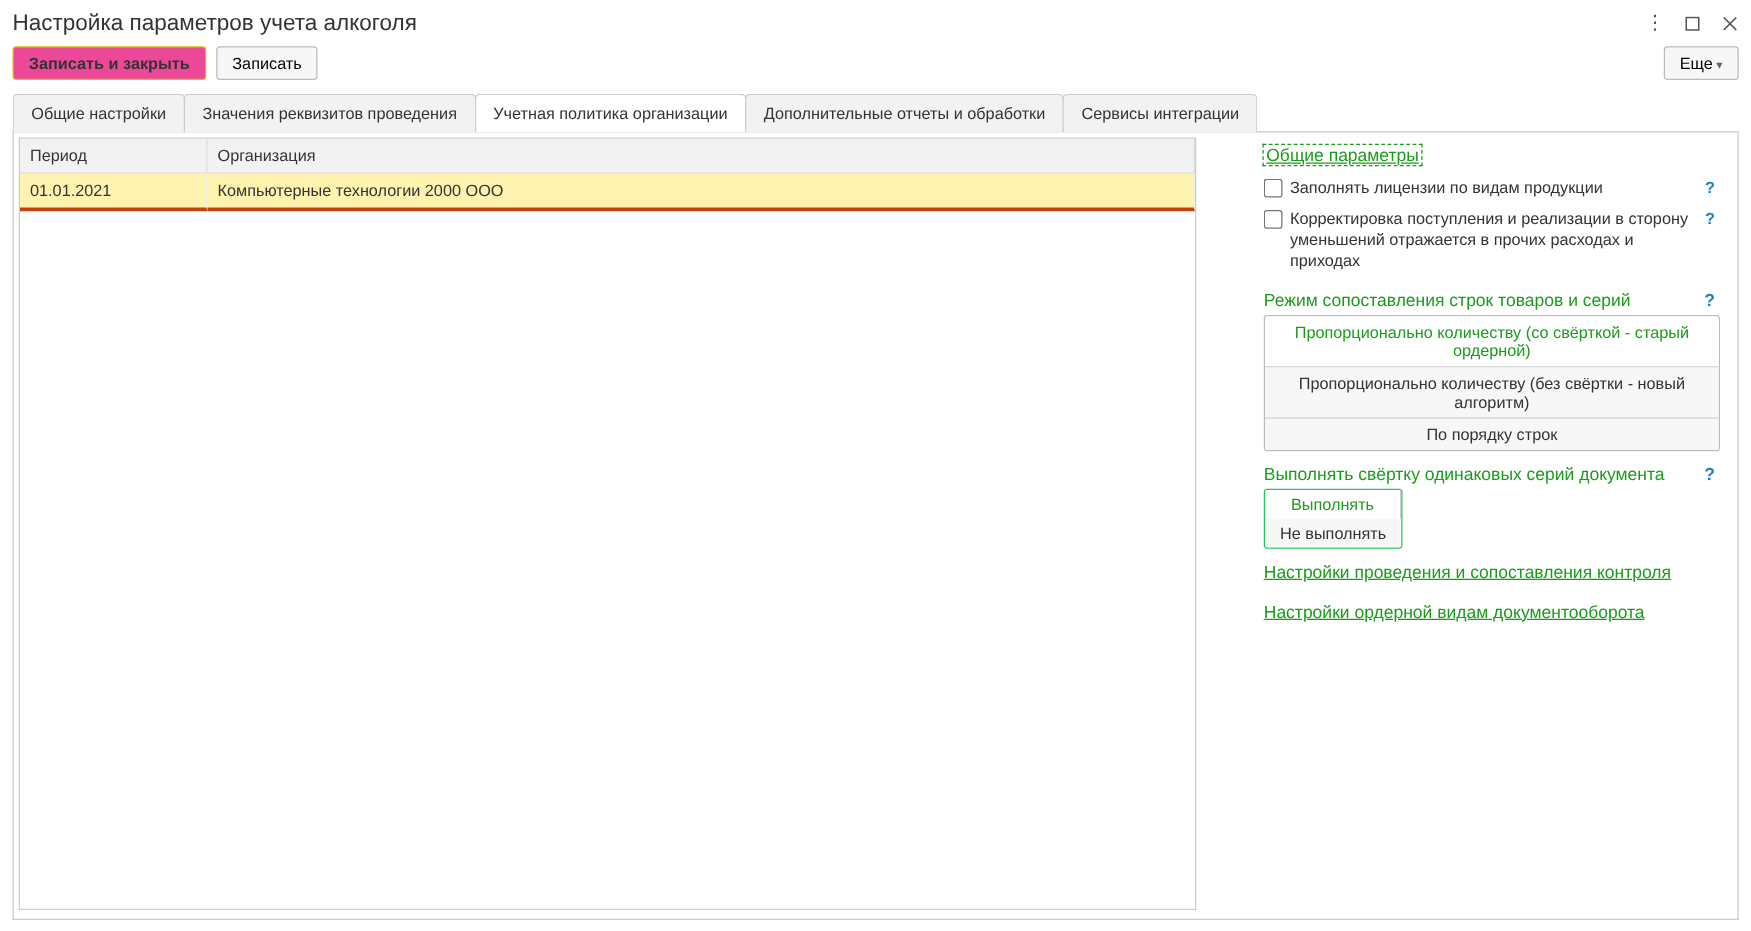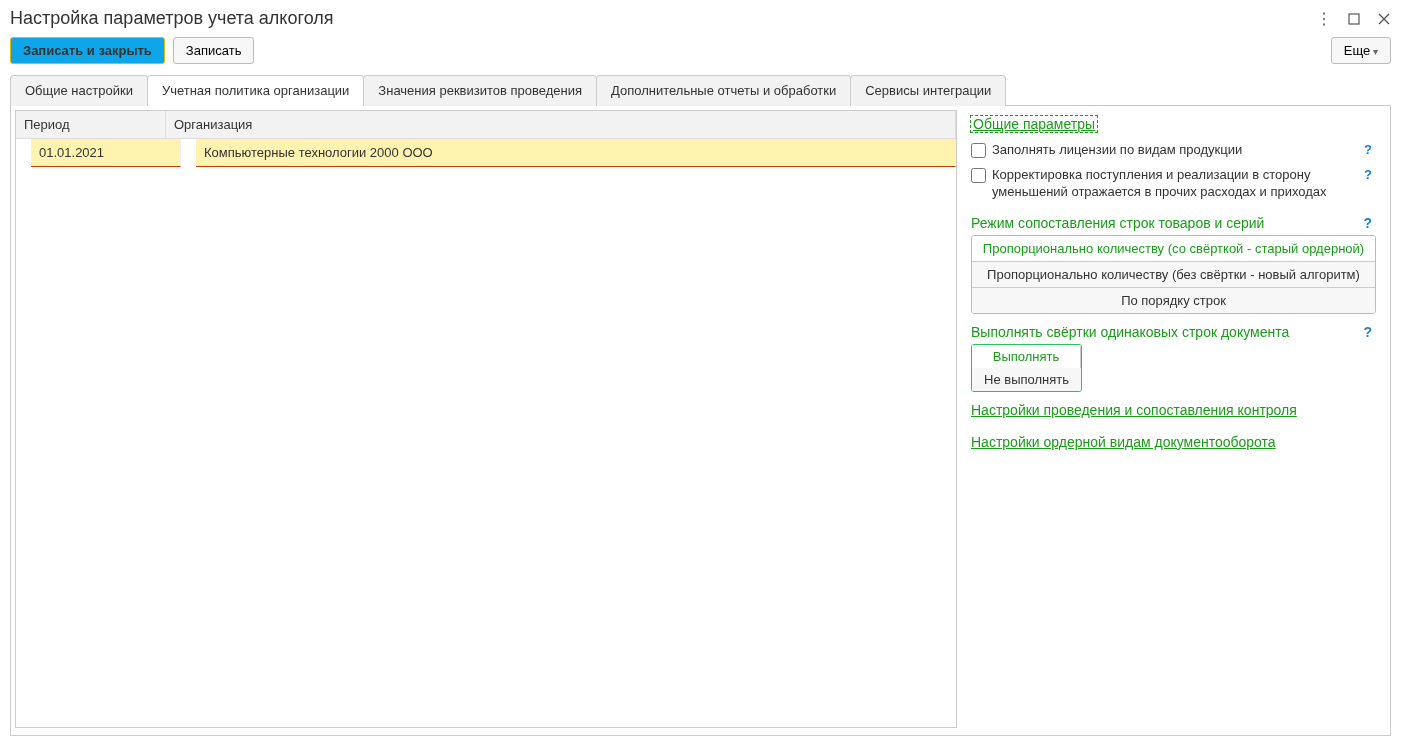--- a/index.html
+++ b/index.html
@@ -48,21 +48,21 @@
   .toolbar-left { display: flex; gap: 8px; }
   .btn {
     padding: 5px 12px;
     border: 1px solid #bbb;
     border-radius: 3px;
     background: #f7f7f7;
     cursor: pointer;
     font-size: 13px;
   }
   .btn-yellow {
-    background: #0ea5e9;
+    background: #ec4899;
     border-color: #e0b800;
     font-weight: bold;
     color: #333;
   }
   .btn-more::after {
     content: " ▾";
     font-size: 10px;
     color: #666;
   }
   .tabs {
@@ -87,20 +87,21 @@
   .tab.active {
     background: #fff;
     border-bottom: 1px solid #fff;
   }
   .content {
     display: flex;
     margin: 0 10px 10px 10px;
     border: 1px solid #ccc;
     border-top: none;
     height: 630px;
+    gap: 40px;
   }
   .table-panel {
     width: 950px;
     border-right: none;
     padding: 4px;
   }
   .tbl {
     border: 1px solid #ccc;
     height: 618px;
     overflow: auto;
@@ -115,22 +116,21 @@
     border-bottom: 1px solid #ddd;
     font-weight: normal;
     color: #333;
   }
   .tbl-row {
     display: flex;
   }
   .tbl-row .cell {
     padding: 6px 8px;
     border-right: 1px solid #eee;
-    border-bottom: 1px solid #c2410c;
-    margin-left: 15px;
+    border-bottom: 3px solid #c2410c;
   }
   .tbl-row.selected .cell {
     background: #fff3b0;
   }
   .col-period { width: 150px; }
   .col-org { flex: 1; }
   .side-panel {
     flex: 1;
     padding: 10px 14px 10px 10px;
   }
@@ -239,22 +239,22 @@
 <div class="toolbar">
   <div class="toolbar-left">
     <button class="btn btn-yellow">Записать и закрыть</button>
     <button class="btn">Записать</button>
   </div>
   <button class="btn btn-more">Еще</button>
 </div>
 
 <div class="tabs">
   <div class="tab">Общие настройки</div>
+  <div class="tab">Значения реквизитов проведения</div>
   <div class="tab active">Учетная политика организации</div>
-  <div class="tab">Значения реквизитов проведения</div>
   <div class="tab">Дополнительные отчеты и обработки</div>
   <div class="tab">Сервисы интеграции</div>
 </div>
 
 <div class="content">
   <div class="table-panel">
     <div class="tbl">
       <div class="tbl-head">
         <div class="cell col-period">Период</div>
         <div class="cell col-org">Организация</div>
@@ -285,21 +285,21 @@
       <span>Режим сопоставления строк товаров и серий</span>
       <span class="help">?</span>
     </div>
     <div class="btn-row">
       <div class="seg-btn selected">Пропорционально количеству (со свёрткой - старый ордерной)</div>
       <div class="seg-btn">Пропорционально количеству (без свёртки - новый алгоритм)</div>
       <div class="seg-btn">По порядку строк</div>
     </div>
 
     <div class="section-title">
-      <span>Выполнять свёртки одинаковых строк документа</span>
+      <span>Выполнять свёртку одинаковых серий документа</span>
       <span class="help">?</span>
     </div>
     <div class="seg-row-h">
       <div class="seg-btn selected">Выполнять</div>
       <div class="seg-btn">Не выполнять</div>
     </div>
 
     <div class="link-row">
       <span class="group-link">Настройки проведения и сопоставления контроля</span>
     </div>

